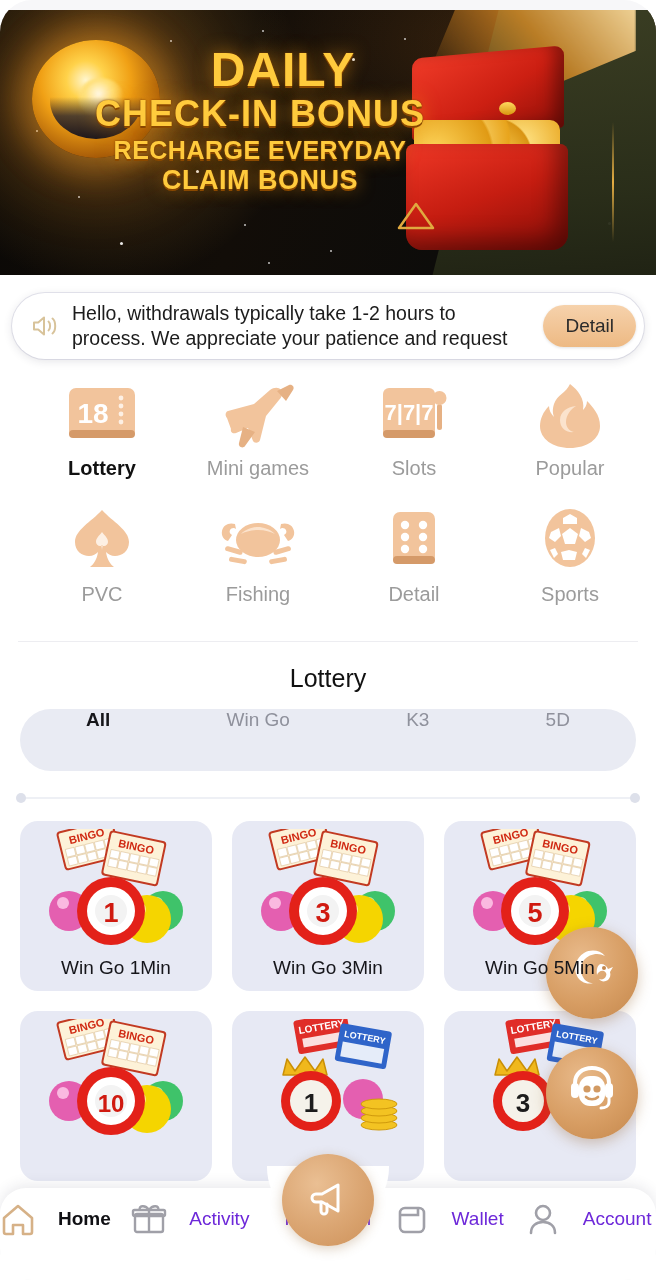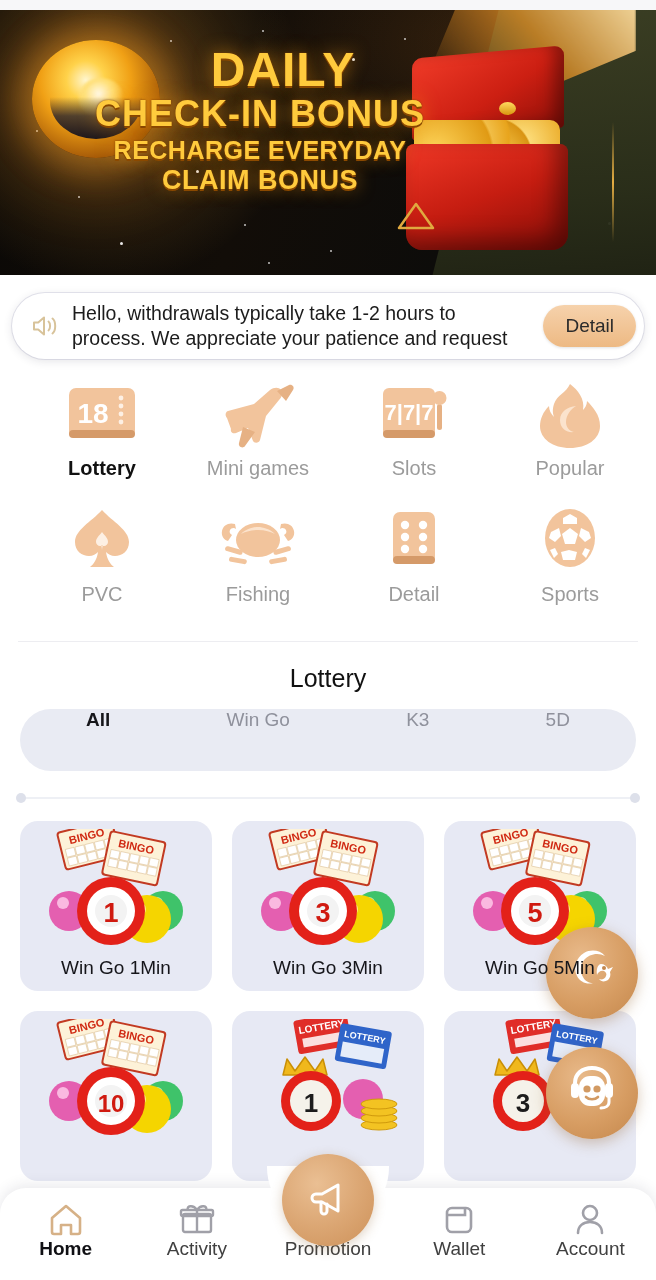--- a/index.html
+++ b/index.html
@@ -2,21 +2,21 @@
 <html><head>
 <meta charset="utf-8">
 <style>
   * { box-sizing: border-box; margin: 0; padding: 0; }
   html, body {
     width: 656px; height: 1280px;
     background: #ffffff;
     font-family: "Liberation Sans", sans-serif;
     overflow: hidden;
   }
-  .screen { position: relative; width: 656px; height: 1280px; background: #fff; overflow: hidden; }
+  .screen { position: relative; width: 656px; height: 1280px; background: #fff; overflow: hidden; border-radius: 32px; }
 
   
   .top-strip { height: 10px; width: 100%; background: #f7f7f9; }
 
   
   .banner {
     position: relative; width: 100%; height: 265px;
     background:
       radial-gradient(circle at 16% 30%, rgba(255,180,60,0.30) 0%, rgba(0,0,0,0) 34%),
       radial-gradient(ellipse at 88% 12%, rgba(255,140,30,0.22) 0%, rgba(0,0,0,0) 40%),
@@ -181,24 +181,24 @@
   .fab-support { right: 18px; top: 1047px; }
 
   
   .bottom-nav {
     position: absolute; left: 0; right: 0; bottom: 0; height: 92px;
     background: #fff; border-radius: 26px 26px 0 0;
     box-shadow: 0 -3px 14px rgba(40,40,70,.10);
     display: flex; align-items: flex-start; padding-top: 12px;
   }
   .nav-item {
-    flex: 1 1 0; display: flex; flex-direction: column; align-items: center; gap: 0; cursor: pointer;
+    flex: 1 1 0; display: flex; flex-direction: row; align-items: center; gap: 22px; cursor: pointer;
   }
   .nav-ico { height: 38px; display: flex; align-items: center; justify-content: center; }
-  .nav-label { font-size: 19px; color: #404040; }
+  .nav-label { font-size: 19px; color: #6d28d9; }
   .nav-item.active .nav-label { color: #101014; font-weight: 700; }
   .nav-notch {
     position: absolute; left: 50%; transform: translateX(-50%); top: -34px;
     width: 122px; height: 62px; background: #fff; border-radius: 0 0 62px 62px;
   }
   .nav-fab {
     position: absolute; left: 50%; transform: translateX(-50%); top: -46px;
     width: 92px; height: 92px; border-radius: 50%;
     background: radial-gradient(circle at 38% 32%, #eabf93 0%, #dba673 52%, #cd9159 100%);
     display: flex; align-items: center; justify-content: center;

